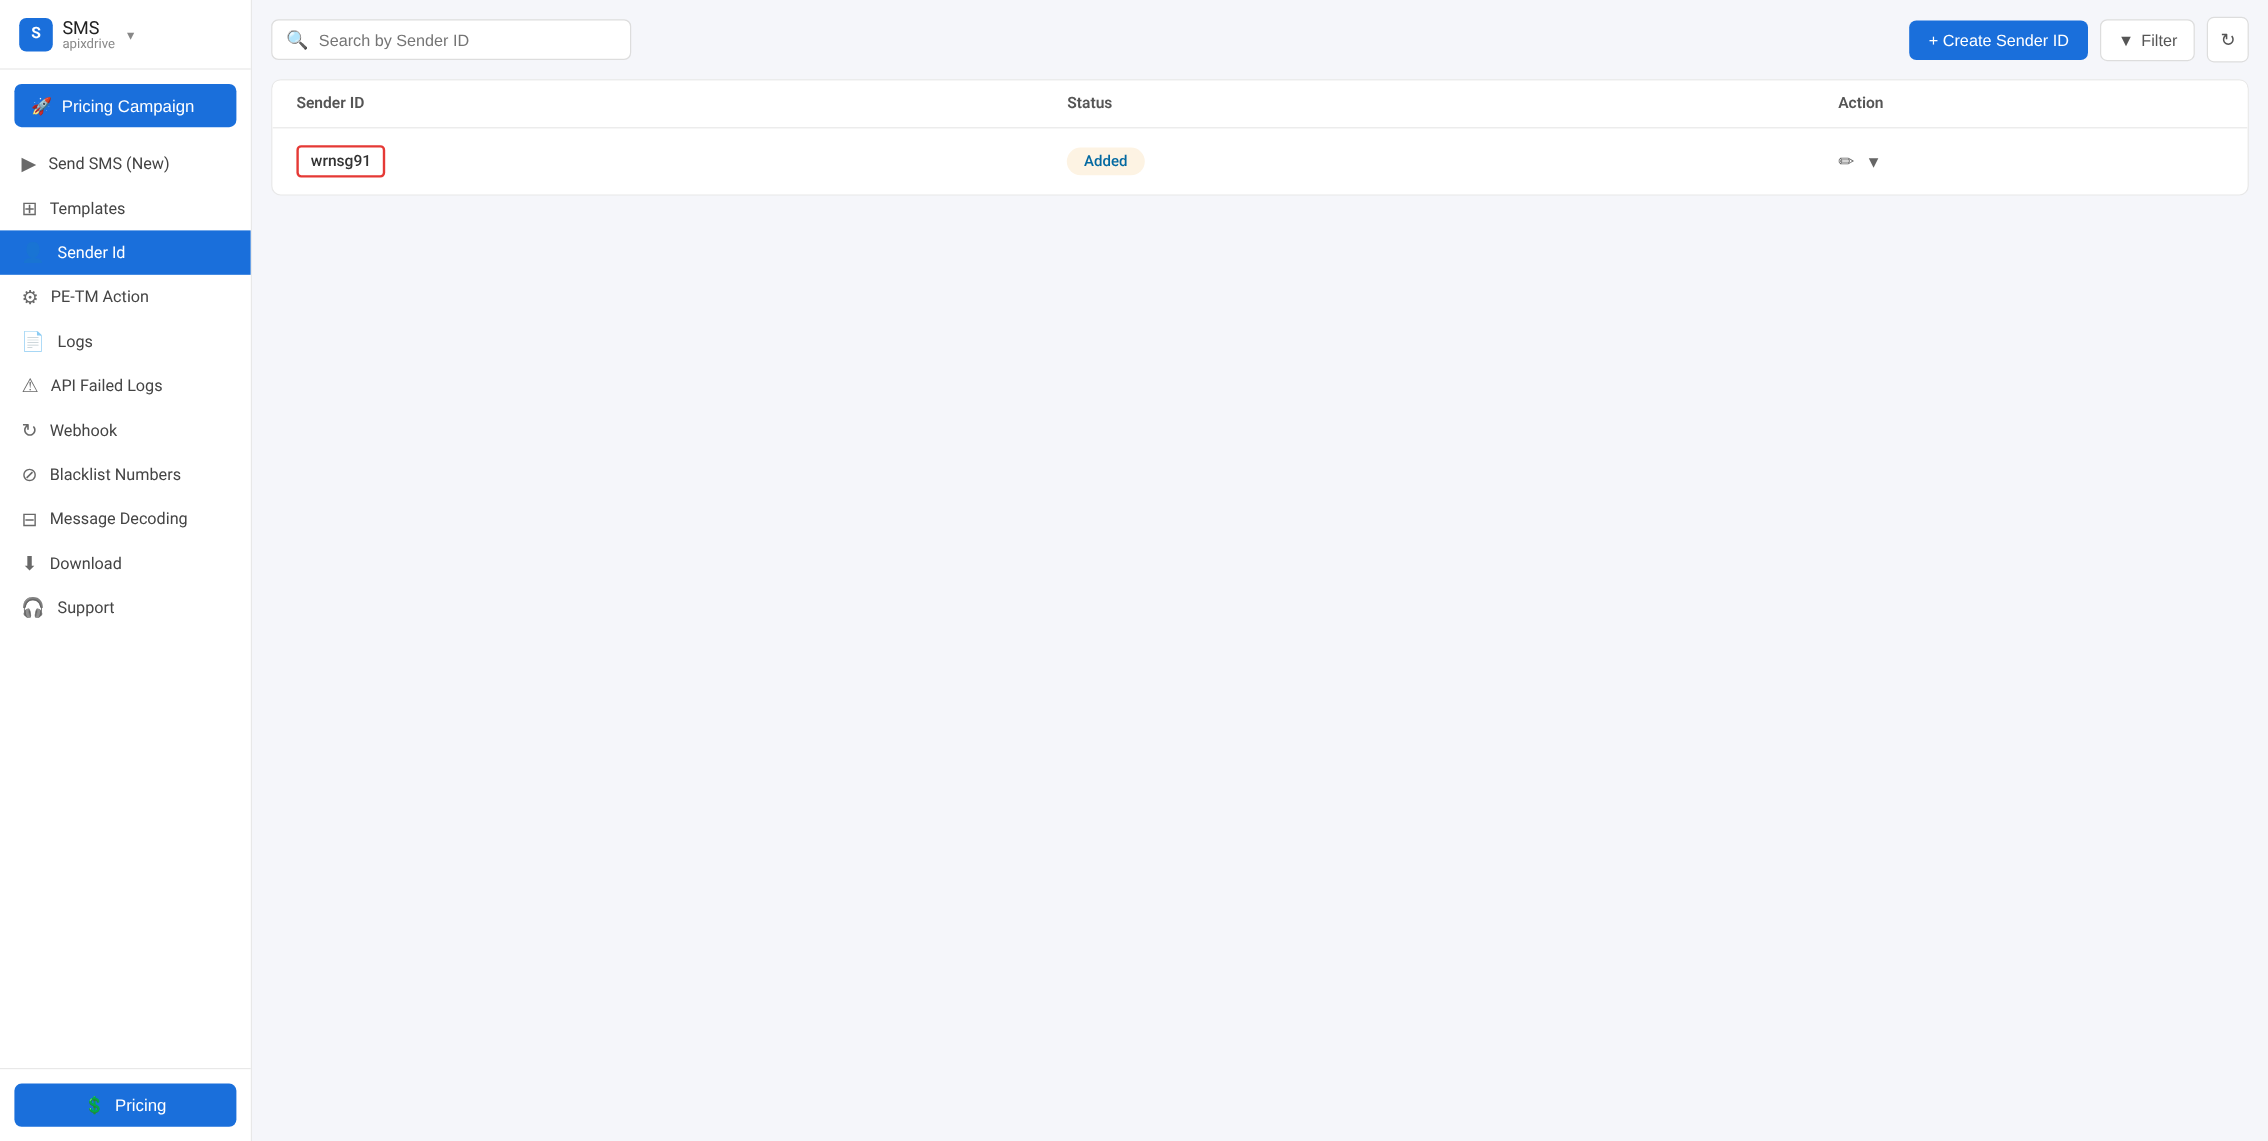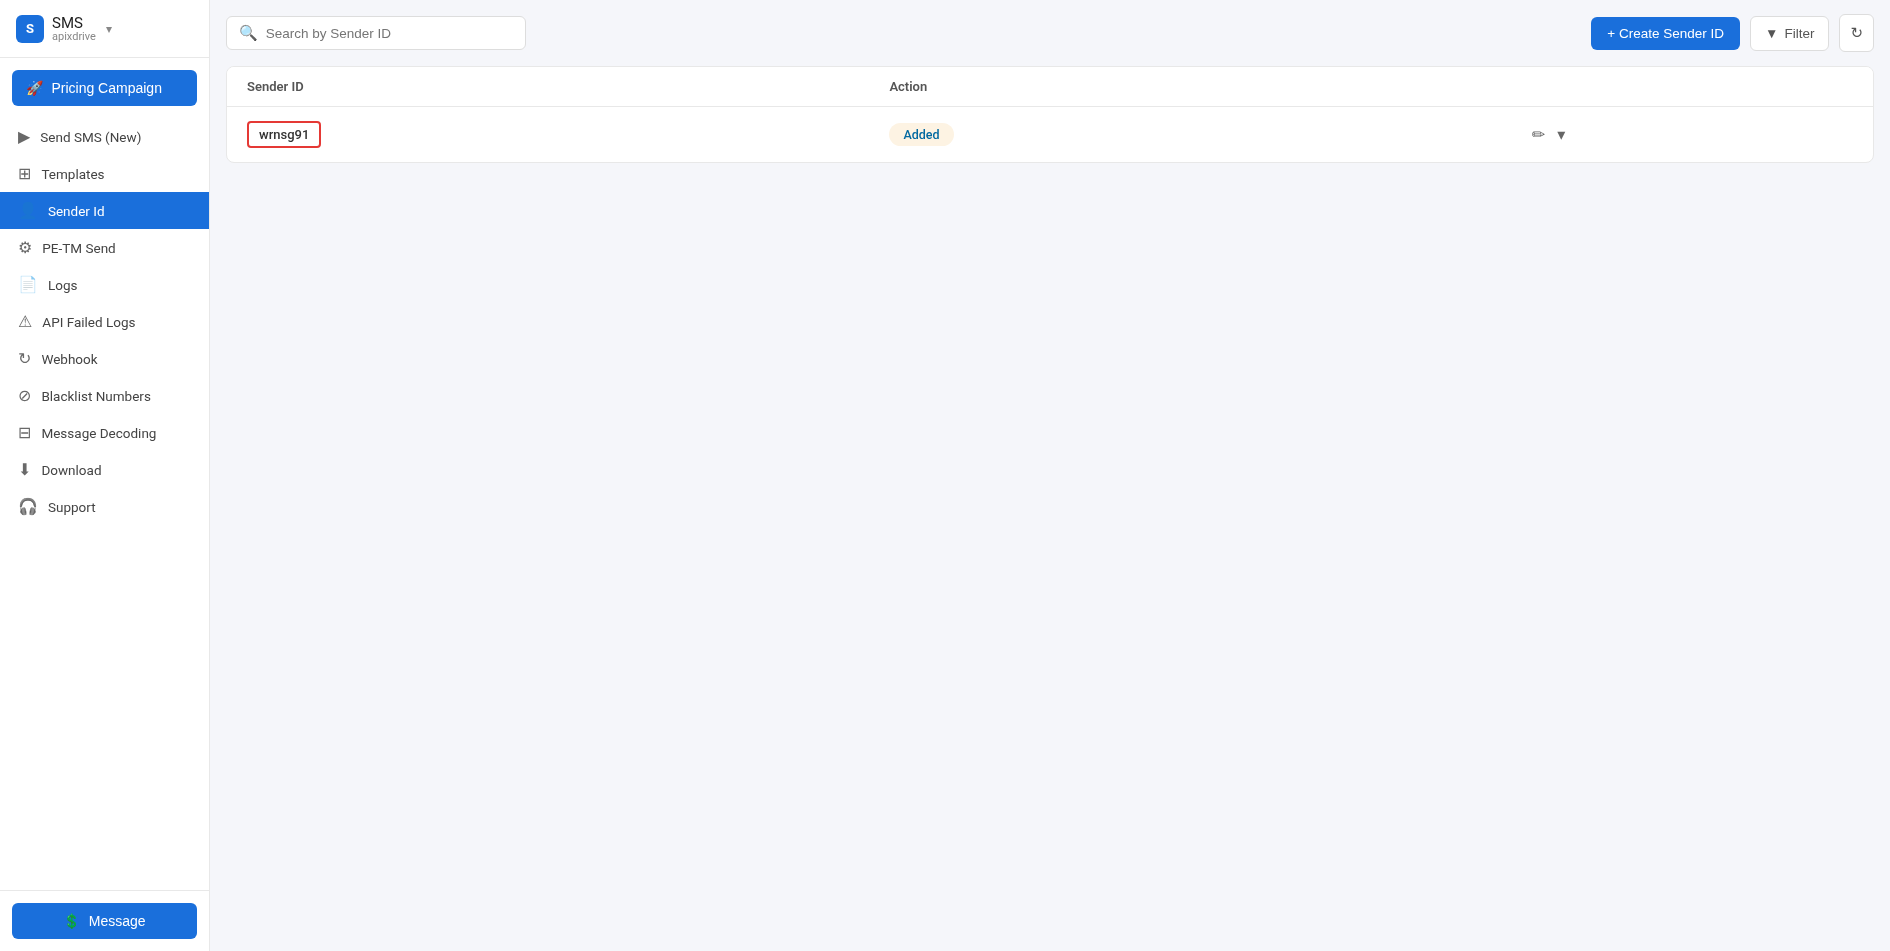--- a/index.html
+++ b/index.html
@@ -261,21 +261,21 @@
     <div class="nav-item">
       <span class="nav-icon">⊞</span>
       <span>Templates</span>
     </div>
     <div class="nav-item active">
       <span class="nav-icon">👤</span>
       <span>Sender Id</span>
     </div>
     <div class="nav-item">
       <span class="nav-icon">⚙</span>
-      <span>PE-TM Send</span>
+      <span>PE-TM Action</span>
     </div>
     <div class="nav-item">
       <span class="nav-icon">📄</span>
       <span>Logs</span>
     </div>
     <div class="nav-item">
       <span class="nav-icon">⚠</span>
       <span>API Failed Logs</span>
     </div>
     <div class="nav-item">
@@ -296,21 +296,21 @@
     </div>
     <div class="nav-item">
       <span class="nav-icon">🎧</span>
       <span>Support</span>
     </div>
   </div>
 
   <div class="sidebar-footer">
     <button class="pricing-btn">
       <span>💲</span>
-      <span>Message</span>
+      <span>Pricing</span>
     </button>
   </div>
 </aside>
 
 <main class="main">
 
   <div class="top-bar">
     <div class="search-box">
       <span class="search-icon">🔍</span>
       <input class="search-input" type="text" placeholder="Search by Sender ID" style="">
@@ -325,20 +325,21 @@
       </button>
       <button class="refresh-btn">
         <span>↻</span>
       </button>
     </div>
   </div>
 
   <div class="table-container">
     <div class="table-header">
       <div class="table-header-cell">Sender ID</div>
+      <div class="table-header-cell">Status</div>
       <div class="table-header-cell">Action</div>
     </div>
 
     <div class="table-row">
       <div class="sender-id-cell">
         <span class="sender-id-badge">wrnsg91</span>
       </div>
       <div>
         <span class="status-badge">Added</span>
       </div>

